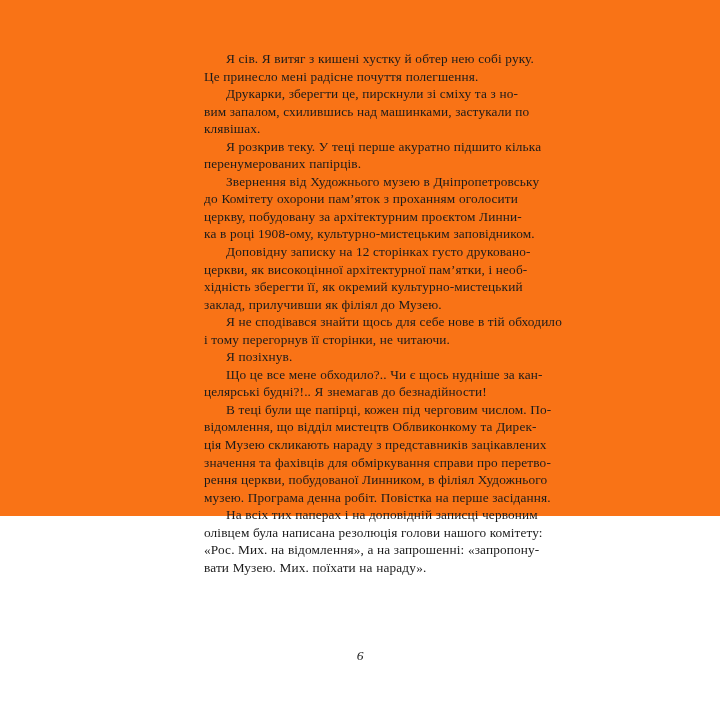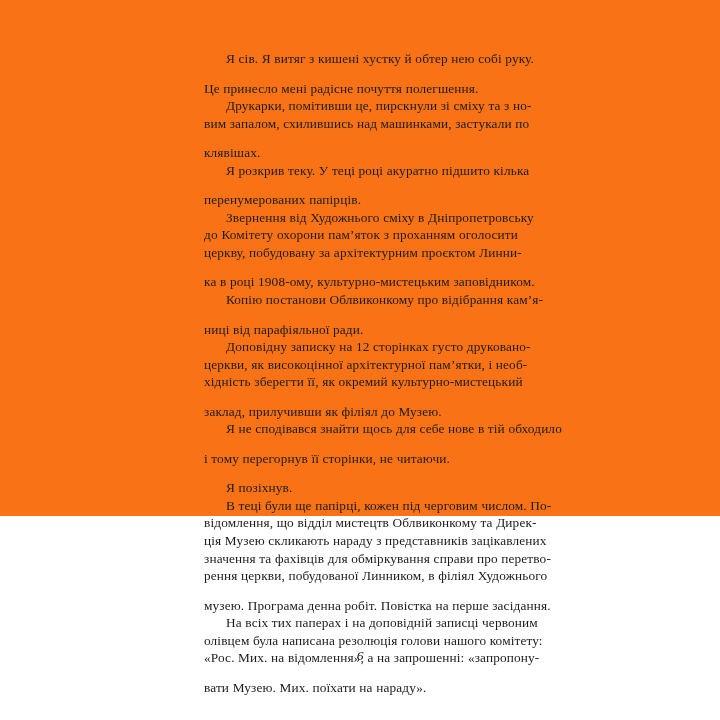--- a/index.html
+++ b/index.html
@@ -46,21 +46,20 @@
 
   
   .line.just {
     text-align: justify;
     text-align-last: justify;
   }
   
   .line.last {
     text-align: right;
     text-align-last: left;
-    margin-top: 12px;
   }
   
   .line.indent {
     text-indent: 22px;
   }
 
   #page-number {
     position: absolute;
     top: 648px;
     left: 0;
@@ -76,50 +75,50 @@
 <body>
 
 <div id="page">
 
   <div id="text-block">
       <p style="margin: 0px;">
         <span class="line just indent">Я сів. Я витяг з кишені хустку й обтер нею собі руку.</span>
         <span class="line last">Це принесло мені радісне почуття полегшення.</span>
       </p>
       <p style="margin: 0px;">
-        <span class="line just indent">Друкарки, помітивши це, пирскнули зі сміху та з но-</span>
+        <span class="line just indent">Друкарки, зберегти це, пирскнули зі сміху та з но-</span>
         <span class="line just">вим запалом, схилившись над машинками, застукали по</span>
         <span class="line last">клявішах.</span>
       </p>
       <p style="margin: 0px;">
-        <span class="line just indent">Я розкрив теку. У теці році акуратно підшито кілька</span>
+        <span class="line just indent">Я розкрив теку. У теці перше акуратно підшито кілька</span>
         <span class="line last">перенумерованих папірців.</span>
       </p>
       <p style="margin: 0px;">
-        <span class="line just indent">Звернення від Художнього сміху в Дніпропетровську</span>
+        <span class="line just indent">Звернення від Художнього музею в Дніпропетровську</span>
         <span class="line just">до Комітету охорони пам’яток з проханням оголосити</span>
         <span class="line just">церкву, побудовану за архітектурним проєктом Линни-</span>
         <span class="line last">ка в році 1908-ому, культурно-мистецьким заповідником.</span>
-      </p>
-      <p style="margin: 0px;">
-        <span class="line just indent">Копію постанови Облвиконкому про відібрання кам’я-</span>
-        <span class="line last">ниці від парафіяльної ради.</span>
       </p>
       <p style="margin: 0px;">
         <span class="line just indent">Доповідну записку на 12 сторінках густо друковано-</span>
         <span class="line just">церкви, як високоцінної архітектурної пам’ятки, і необ-</span>
         <span class="line just">хідність зберегти її, як окремий культурно-мистецький</span>
         <span class="line last">заклад, прилучивши як філіял до Музею.</span>
       </p>
       <p style="margin: 0px;">
         <span class="line just indent">Я не сподівався знайти щось для себе нове в тій обходило</span>
         <span class="line last">і тому перегорнув її сторінки, не читаючи.</span>
       </p>
       <p style="margin: 0px;">
         <span class="line last indent">Я позіхнув.</span>
+      </p>
+      <p style="margin: 0px;">
+        <span class="line just indent">Що це все мене обходило?.. Чи є щось нудніше за кан-</span>
+        <span class="line last">целярські будні?!.. Я знемагав до безнадійности!</span>
       </p>
       <p style="margin: 0px;">
         <span class="line just indent">В теці були ще папірці, кожен під черговим числом. По-</span>
         <span class="line just">відомлення, що відділ мистецтв Облвиконкому та Дирек-</span>
         <span class="line just">ція Музею скликають нараду з представників зацікавлених</span>
         <span class="line just">значення та фахівців для обміркування справи про перетво-</span>
         <span class="line just">рення церкви, побудованої Линником, в філіял Художнього</span>
         <span class="line last">музею. Програма денна робіт. Повістка на перше засідання.</span>
       </p>
       <p style="margin: 0px;">

